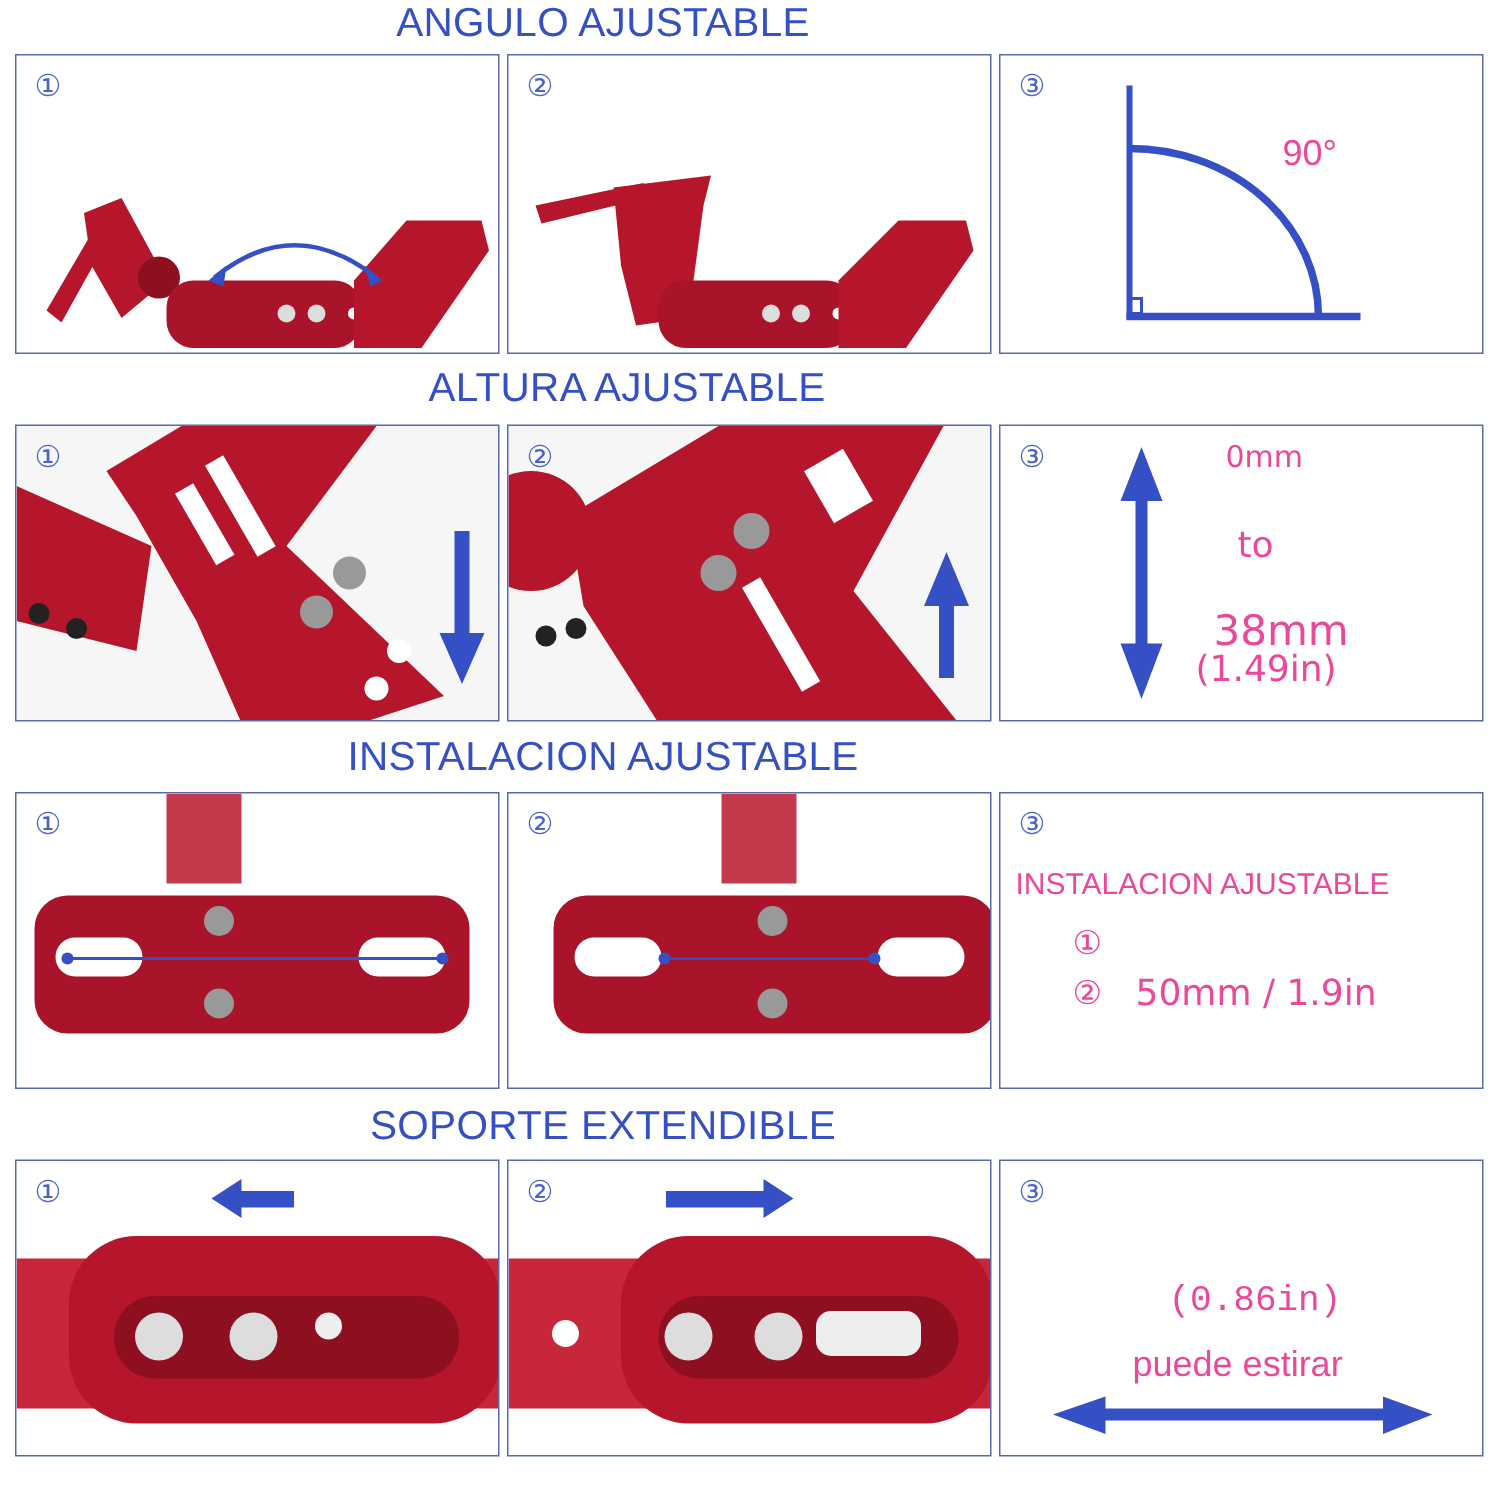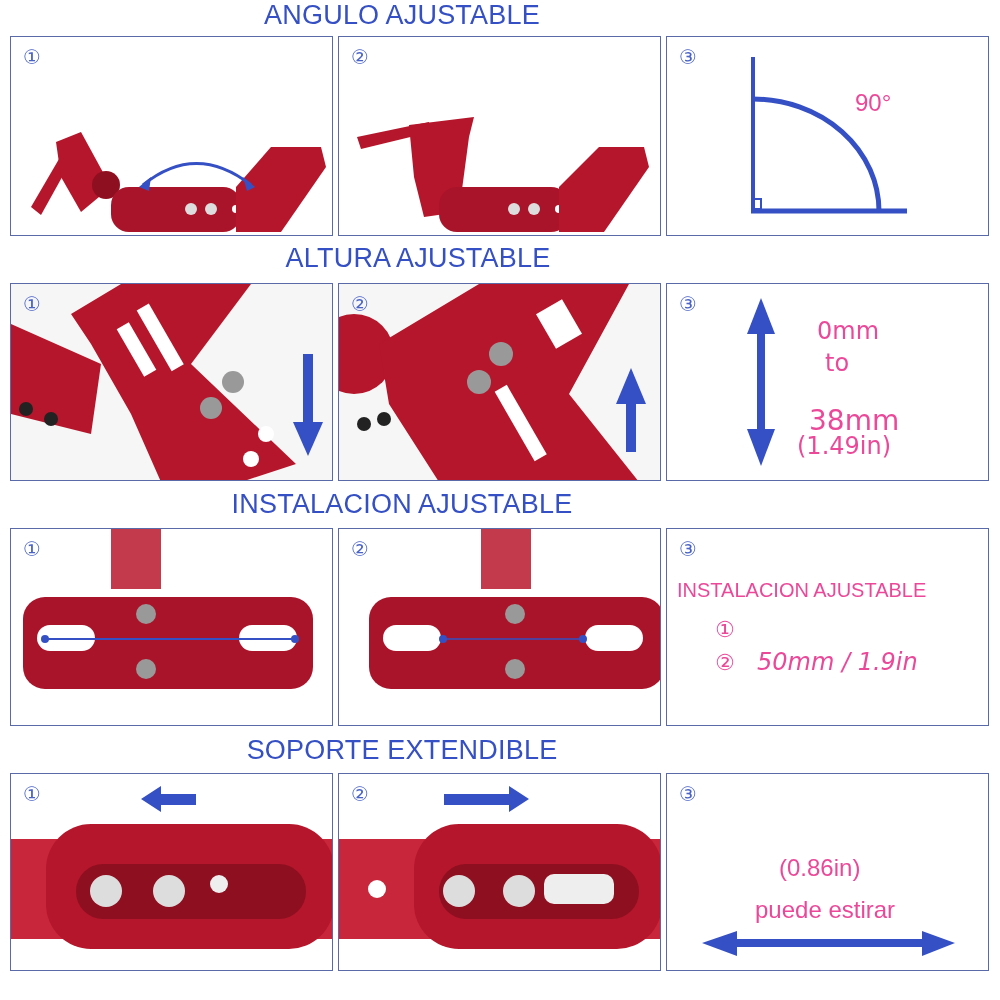--- a/index.html
+++ b/index.html
@@ -93,21 +93,21 @@
   </svg>
 </div>
 
 <div class="panel" style="left:666px;top:283px;width:323px;height:198px;">
   <span class="num">③</span>
   <svg width="323" height="198">
     <rect x="90" y="45" width="8" height="105" fill="#3550c4"></rect>
     <polygon points="80,50 108,50 94,14" fill="#3550c4"></polygon>
     <polygon points="80,145 108,145 94,182" fill="#3550c4"></polygon>
   </svg>
-  <span class="txt" style="left:150px;top:8px;font-size:24px;margin-top:25px;">0mm</span>
+  <span class="txt" style="left:150px;top:8px;font-size:20px;">0mm</span>
   <span class="txt" style="left:158px;top:65px;font-size:24px;">to</span>
   <span class="txt" style="left:142px;top:120px;font-size:28px;">38mm</span>
   <span class="txt" style="left:130px;top:148px;font-size:24px;">(1.49in)</span>
 </div>
 
 <div class="section-title" style="top:489px;">INSTALACION AJUSTABLE</div>
 
 <div class="panel" style="left:10px;top:528px;width:323px;height:198px;">
   <span class="num">①</span>
   <svg width="323" height="198">
@@ -136,21 +136,21 @@
     <circle cx="104" cy="110" r="4" fill="#3550c4"></circle>
       <circle cx="244" cy="110" r="4" fill="#3550c4"></circle>
   </svg>
 </div>
 
 <div class="panel" style="left:666px;top:528px;width:323px;height:198px;">
   <span class="num">③</span>
   <span class="txt" style="left:10px;top:50px;font-size:20px;font-family:'Liberation Sans',sans-serif;">INSTALACION AJUSTABLE</span>
   <span class="txt" style="left:48px;top:88px;font-size:22px;">①</span>
   <span class="txt" style="left:48px;top:121px;font-size:22px;">②</span>
-  <span class="txt" style="left:90px;top:119px;font-size:24px;font-style:italic;">50mm / 1.9in</span>
+  <span class="txt" style="left:90px;top:119px;font-size:24px;">50mm / 1.9in</span>
 </div>
 
 <div class="section-title" style="top:735px;">SOPORTE EXTENDIBLE</div>
 
 <div class="panel" style="left:10px;top:773px;width:323px;height:198px;">
   <span class="num">①</span>
   <svg width="323" height="198">
     <rect x="0" y="65" width="323" height="100" fill="#c8263b"></rect>
     <rect x="35" y="50" width="288" height="125" rx="45" fill="#b5162b"></rect>
     <rect x="65" y="90" width="230" height="55" rx="27" fill="#8e0f20"></rect>
@@ -170,20 +170,20 @@
     <rect x="100" y="90" width="200" height="55" rx="27" fill="#8e0f20"></rect>
     <circle cx="120" cy="117" r="16" fill="#ddd"></circle>
       <circle cx="180" cy="117" r="16" fill="#ddd"></circle>
     <rect x="205" y="100" width="70" height="30" rx="10" fill="#eee"></rect>
     <polygon points="190,25 170,12 170,20 105,20 105,31 170,31 170,38" fill="#3550c4"></polygon>
   </svg>
 </div>
 
 <div class="panel" style="left:666px;top:773px;width:323px;height:198px;">
   <span class="num">③</span>
-  <span class="txt" style="left:112px;top:80px;font-size:24px;font-family:Liberation Sans, sans-serif;text-align:center;">(0.86in)</span>
+  <span class="txt" style="left:112px;top:80px;font-size:24px;font-family:Liberation Mono, monospace;text-align:center;">(0.86in)</span>
   <span class="txt" style="left:88px;top:122px;font-size:24px;font-family:'Liberation Sans',sans-serif;">puede estirar</span>
   <svg width="323" height="198">
     <rect x="60" y="165" width="200" height="8" fill="#3550c4"></rect>
     <polygon points="35,169 70,157 70,182" fill="#3550c4"></polygon>
     <polygon points="288,169 255,157 255,182" fill="#3550c4"></polygon>
   </svg>
 </div>
 
 </body></html>

